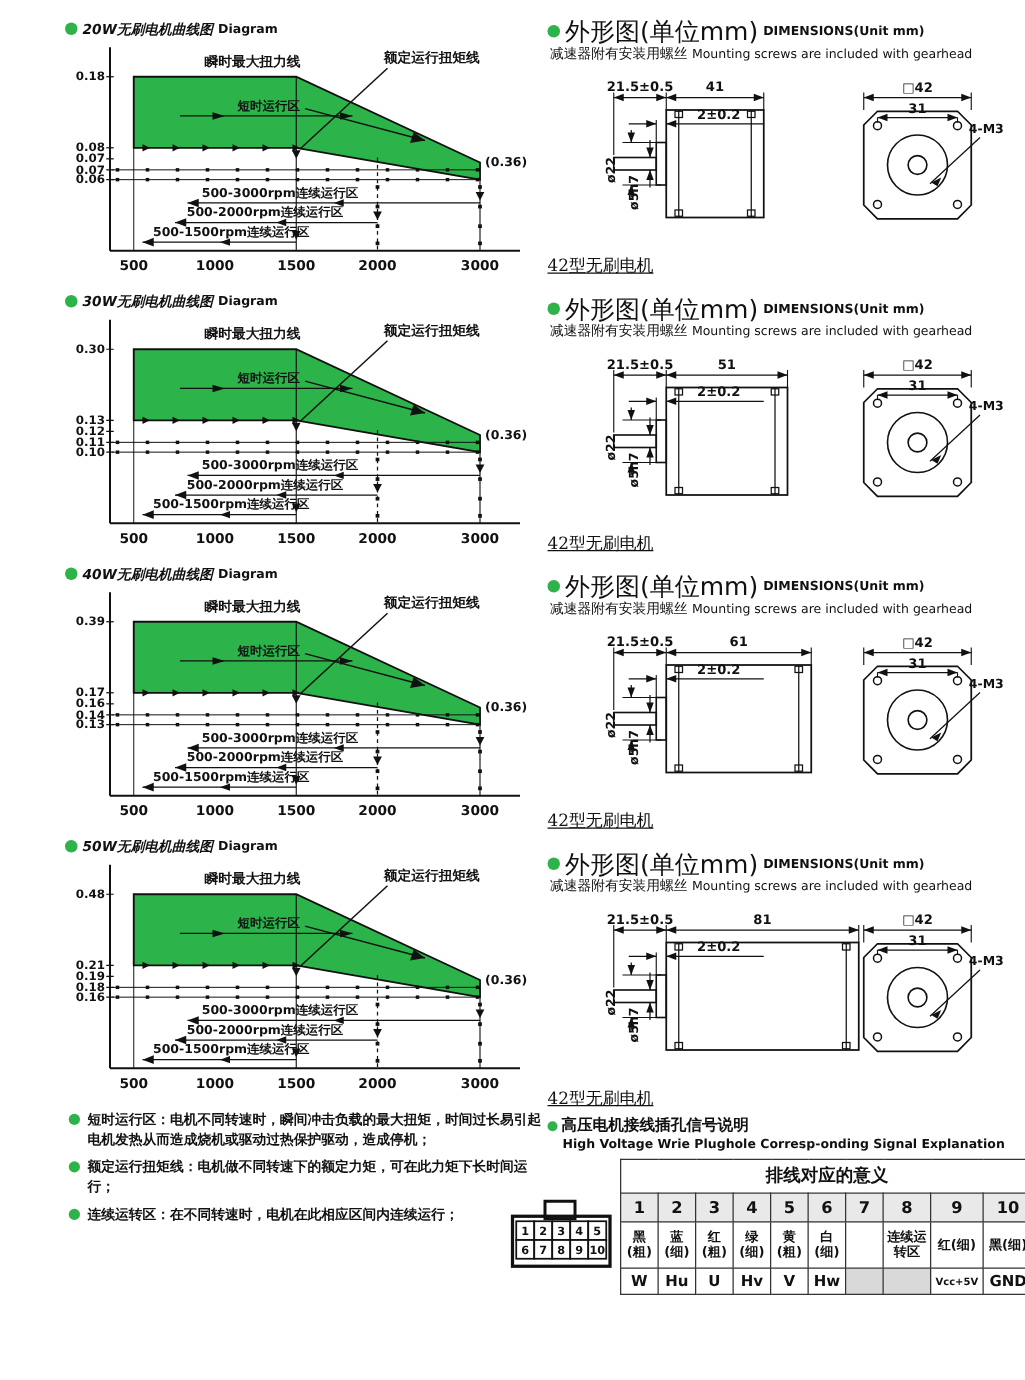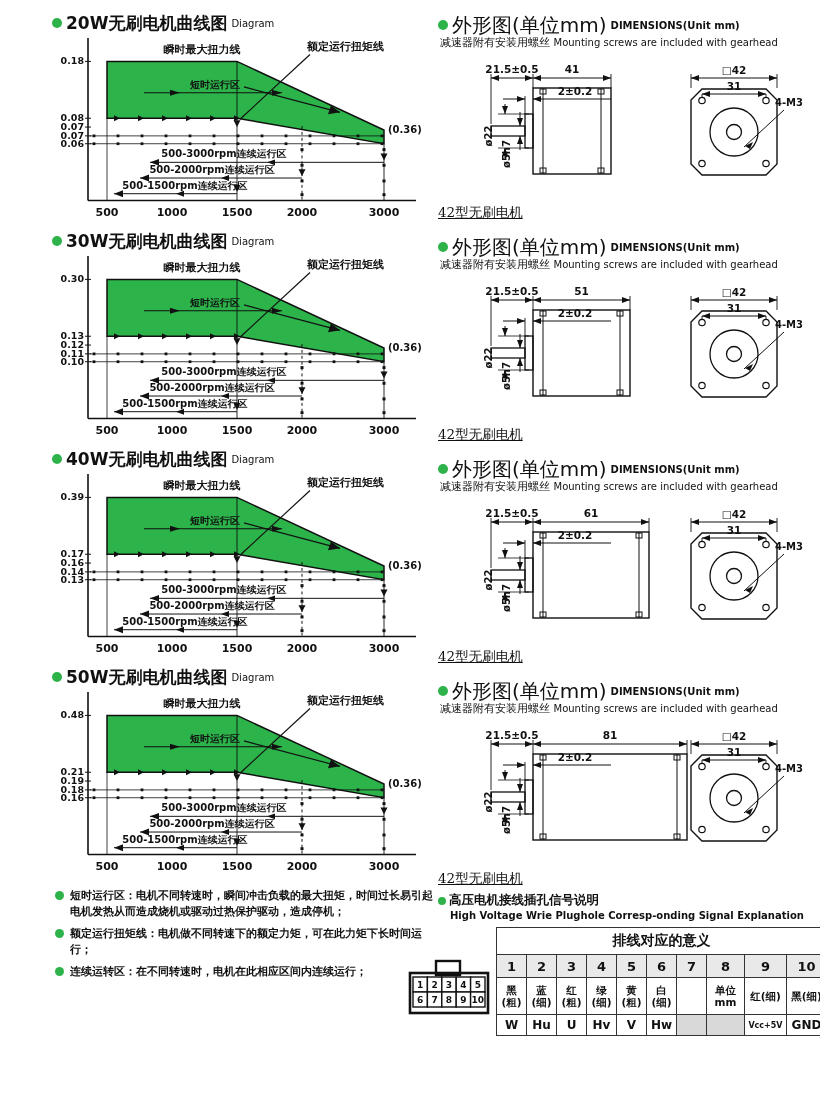--- a/index.html
+++ b/index.html
@@ -4,22 +4,22 @@
 <style>
   html,body{margin:0;padding:0;background:#ffffff;}
   .page{position:relative;width:820px;height:1104px;background:#fff;overflow:hidden;
         font-family:"DejaVu Sans","Liberation Sans",sans-serif;color:#111;}
   .col-left{position:absolute;left:52px;top:14px;width:382px;}
   .col-right{position:absolute;left:438px;top:16px;width:380px;}
   .chart-sec{height:218px;}
   .sec-title{display:flex;align-items:center;gap:4px;height:18px;}
   .dot{width:10px;height:10px;border-radius:50%;background:#2eb34b;flex:none;}
   .dot.small{width:9px;height:9px;margin:3px 6px 0 0;}
-  .t-cn{font-weight:bold;font-size:17px;white-space:nowrap;}
-  .t-en{font-weight:normal;font-size:10px;white-space:nowrap;}
+  .t-cn{font-weight:bold;font-size:11px;white-space:nowrap;font-style:italic;}
+  .t-en{font-weight:bold;font-size:10px;white-space:nowrap;}
   svg.curve,svg.dims{display:block;}
   .dim-sec{height:222px;}
   .dim-title-cn{font-weight:normal;font-size:20px;white-space:nowrap;}
   .dim-title-en{font-weight:bold;font-size:10px;white-space:nowrap;}
   .dim-sub{font-size:11px;font-weight:normal;margin:1px 0 2px 2px;white-space:nowrap;}
   .dim-sub .en{font-size:10px;}
   .dim-caption{font-family:"DejaVu Serif","Liberation Serif",serif;font-size:13.5px;
                width:372px;text-align:left;margin-top:0px;text-decoration:underline;}
   .notes{position:absolute;left:55px;top:888px;width:386px;}
   .note{display:flex;align-items:flex-start;margin-bottom:7px;font-size:11px;
@@ -822,21 +822,21 @@
               <td class="cell-pin">10</td>
             </tr>
             <tr>
               <td class="cell-color">黑(粗)</td>
               <td class="cell-color">蓝(细)</td>
               <td class="cell-color">红(粗)</td>
               <td class="cell-color">绿(细)</td>
               <td class="cell-color">黄(粗)</td>
               <td class="cell-color">白(细)</td>
               <td class="cell-color"></td>
-              <td class="cell-color">单位mm</td>
+              <td class="cell-color">连续运转区</td>
               <td class="cell-color">红(细)</td>
               <td class="cell-color">黑(细)</td>
             </tr>
             <tr>
               <td class="cell-sig">W</td>
               <td class="cell-sig">Hu</td>
               <td class="cell-sig">U</td>
               <td class="cell-sig">Hv</td>
               <td class="cell-sig">V</td>
               <td class="cell-sig">Hw</td>

